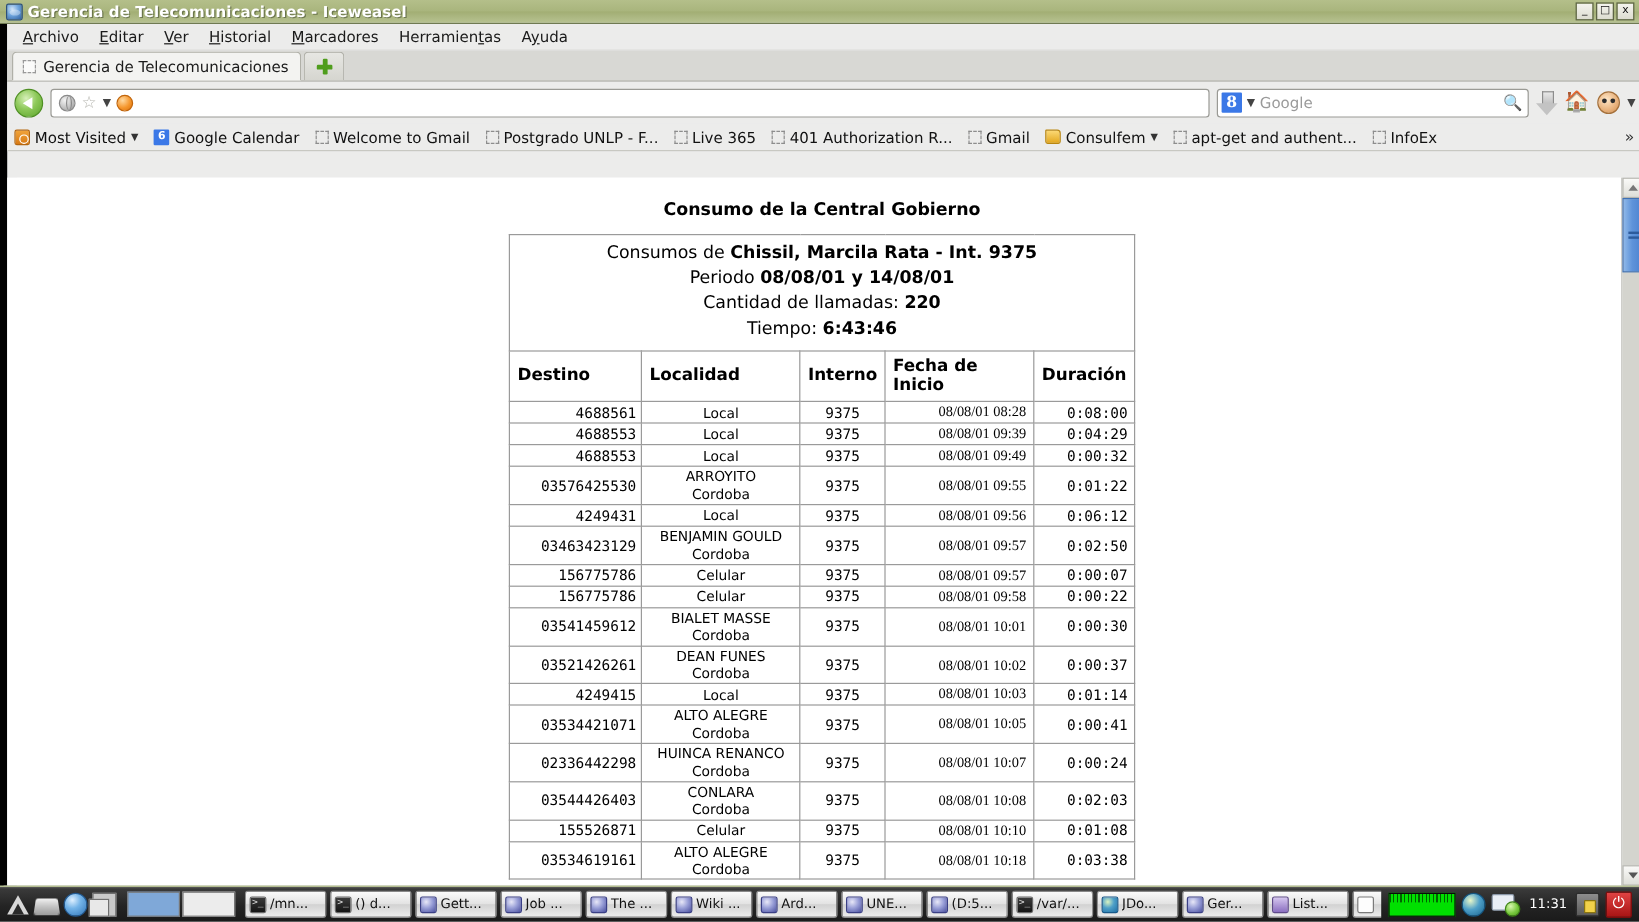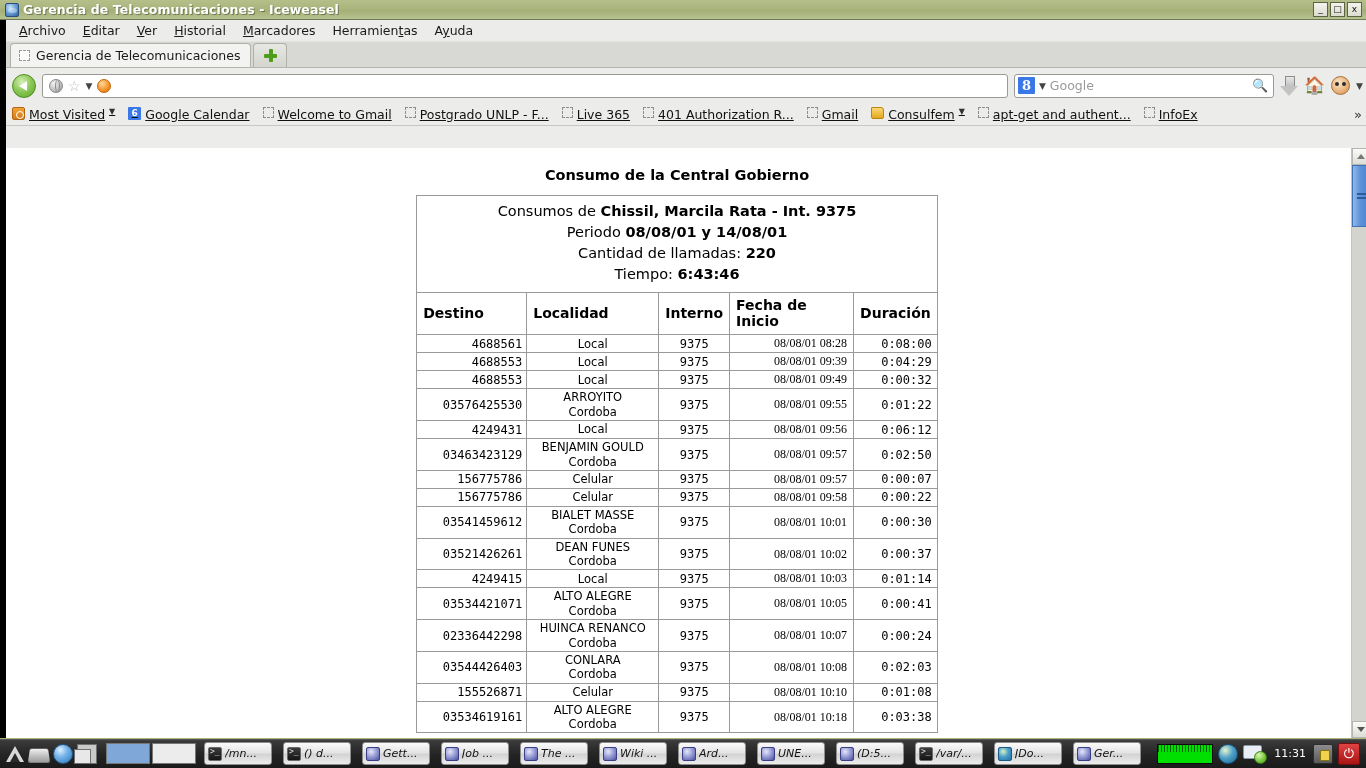--- a/index.html
+++ b/index.html
@@ -190,22 +190,22 @@
     box-shadow: 7px 0 0 #2c2c2c;
   }
 
   
   .bmbar {
     height: 23px; background: #ececeb;
     display: flex; align-items: center; gap: 13px; padding: 0 6px;
     border-bottom: 1px solid #c8c8c2; position: relative;
   }
   .bm {
-    display: flex; align-items: flex-start; gap: 4px;
-    font-size: 12.5px; color: #111; white-space: nowrap; text-decoration: underline;
+    display: flex; align-items: center; gap: 4px;
+    font-size: 12.5px; color: #111; white-space: nowrap;
   }
   .bm .dashed { width: 11px; height: 11px; border: 1px dashed #8d8d8d; flex:0 0 auto; }
   .bm .mv-icon {
     width: 13px; height: 13px; flex:0 0 auto;
     background: linear-gradient(to bottom,#f0a33a,#d87a15);
     border:1px solid #b4660f; border-radius:2px; position:relative;
   }
   .bm .mv-icon::after {
     content:""; position:absolute; left:3px; top:3px; width:6px;height:6px;
     border:1.5px solid #fff; border-radius:50%;
@@ -222,21 +222,21 @@
   }
   .bm .cdown { font-size: 8px; color: #333; }
   .bm-overflow { position: absolute; right: 7px; font-size: 13px; color: #333; }
 
   
   .viewport {
     position: absolute; left: 0; top: 128px; width: 1360px; height: 590px;
     background: #ffffff; overflow: hidden;
   }
   .pagearea {
-    position: absolute; left: 0; top: 0; width: 1342px; height: 590px;
+    position: absolute; left: 8px; top: 0; width: 1342px; height: 590px;
     background: #ffffff; overflow: hidden;
   }
   .page-title {
     text-align: center; font-size: 14.5px; font-weight: bold; color: #000;
     font-family: "DejaVu Sans", "Liberation Sans", sans-serif;
     margin-top: 19px;
   }
 
   
   .report-wrap { display: flex; justify-content: center; margin-top: 12px; }
@@ -348,21 +348,21 @@
     background: #c9c9c9; border:1px solid #6f6f6f;
   }
   .lnk-win::after {
     content:""; position:absolute; left:-4px; top:4px; width:15px;height:13px;
     background:#e8e8e8; border:1px solid #6f6f6f;
   }
   .deskswitch { display:flex; gap:2px; margin: 0 6px 0 4px; flex:0 0 auto; }
   .desk { width:44px; height:21px; border:1px solid #777; }
   .desk.active { background:#7fa8d8; }
   .desk.idle { background:#ececec; }
-  .tasks { display:flex; align-items:center; gap:11px; flex:1 1 auto; overflow:hidden;font-style:italic; }
+  .tasks { display:flex; align-items:center; gap:3px; flex:1 1 auto; overflow:hidden; }
   .task {
     height: 23px; min-width: 0; flex: 0 0 auto; width: 68px;
     background: linear-gradient(to bottom,#fbfbfb 0%,#e3e3e3 48%,#d2d2d2 52%,#ededed 100%);
     border: 1px solid #8e8e8e; border-radius: 3px;
     display:flex; align-items:center; gap:3px; padding: 0 3px;
     font-size: 11px; color:#111; white-space:nowrap; overflow:hidden;
   }
   .task .ti { width:14px; height:14px; flex:0 0 auto; border-radius:2px; }
   .ti-term { background: linear-gradient(to bottom,#3b3b3b,#151515); border:1px solid #6a6a6a; position:relative; }
   .ti-term::after { content:">_"; position:absolute; left:1px; top:-1px; font-size:8px; color:#ddd; font-family:"DejaVu Sans Mono",monospace; }

